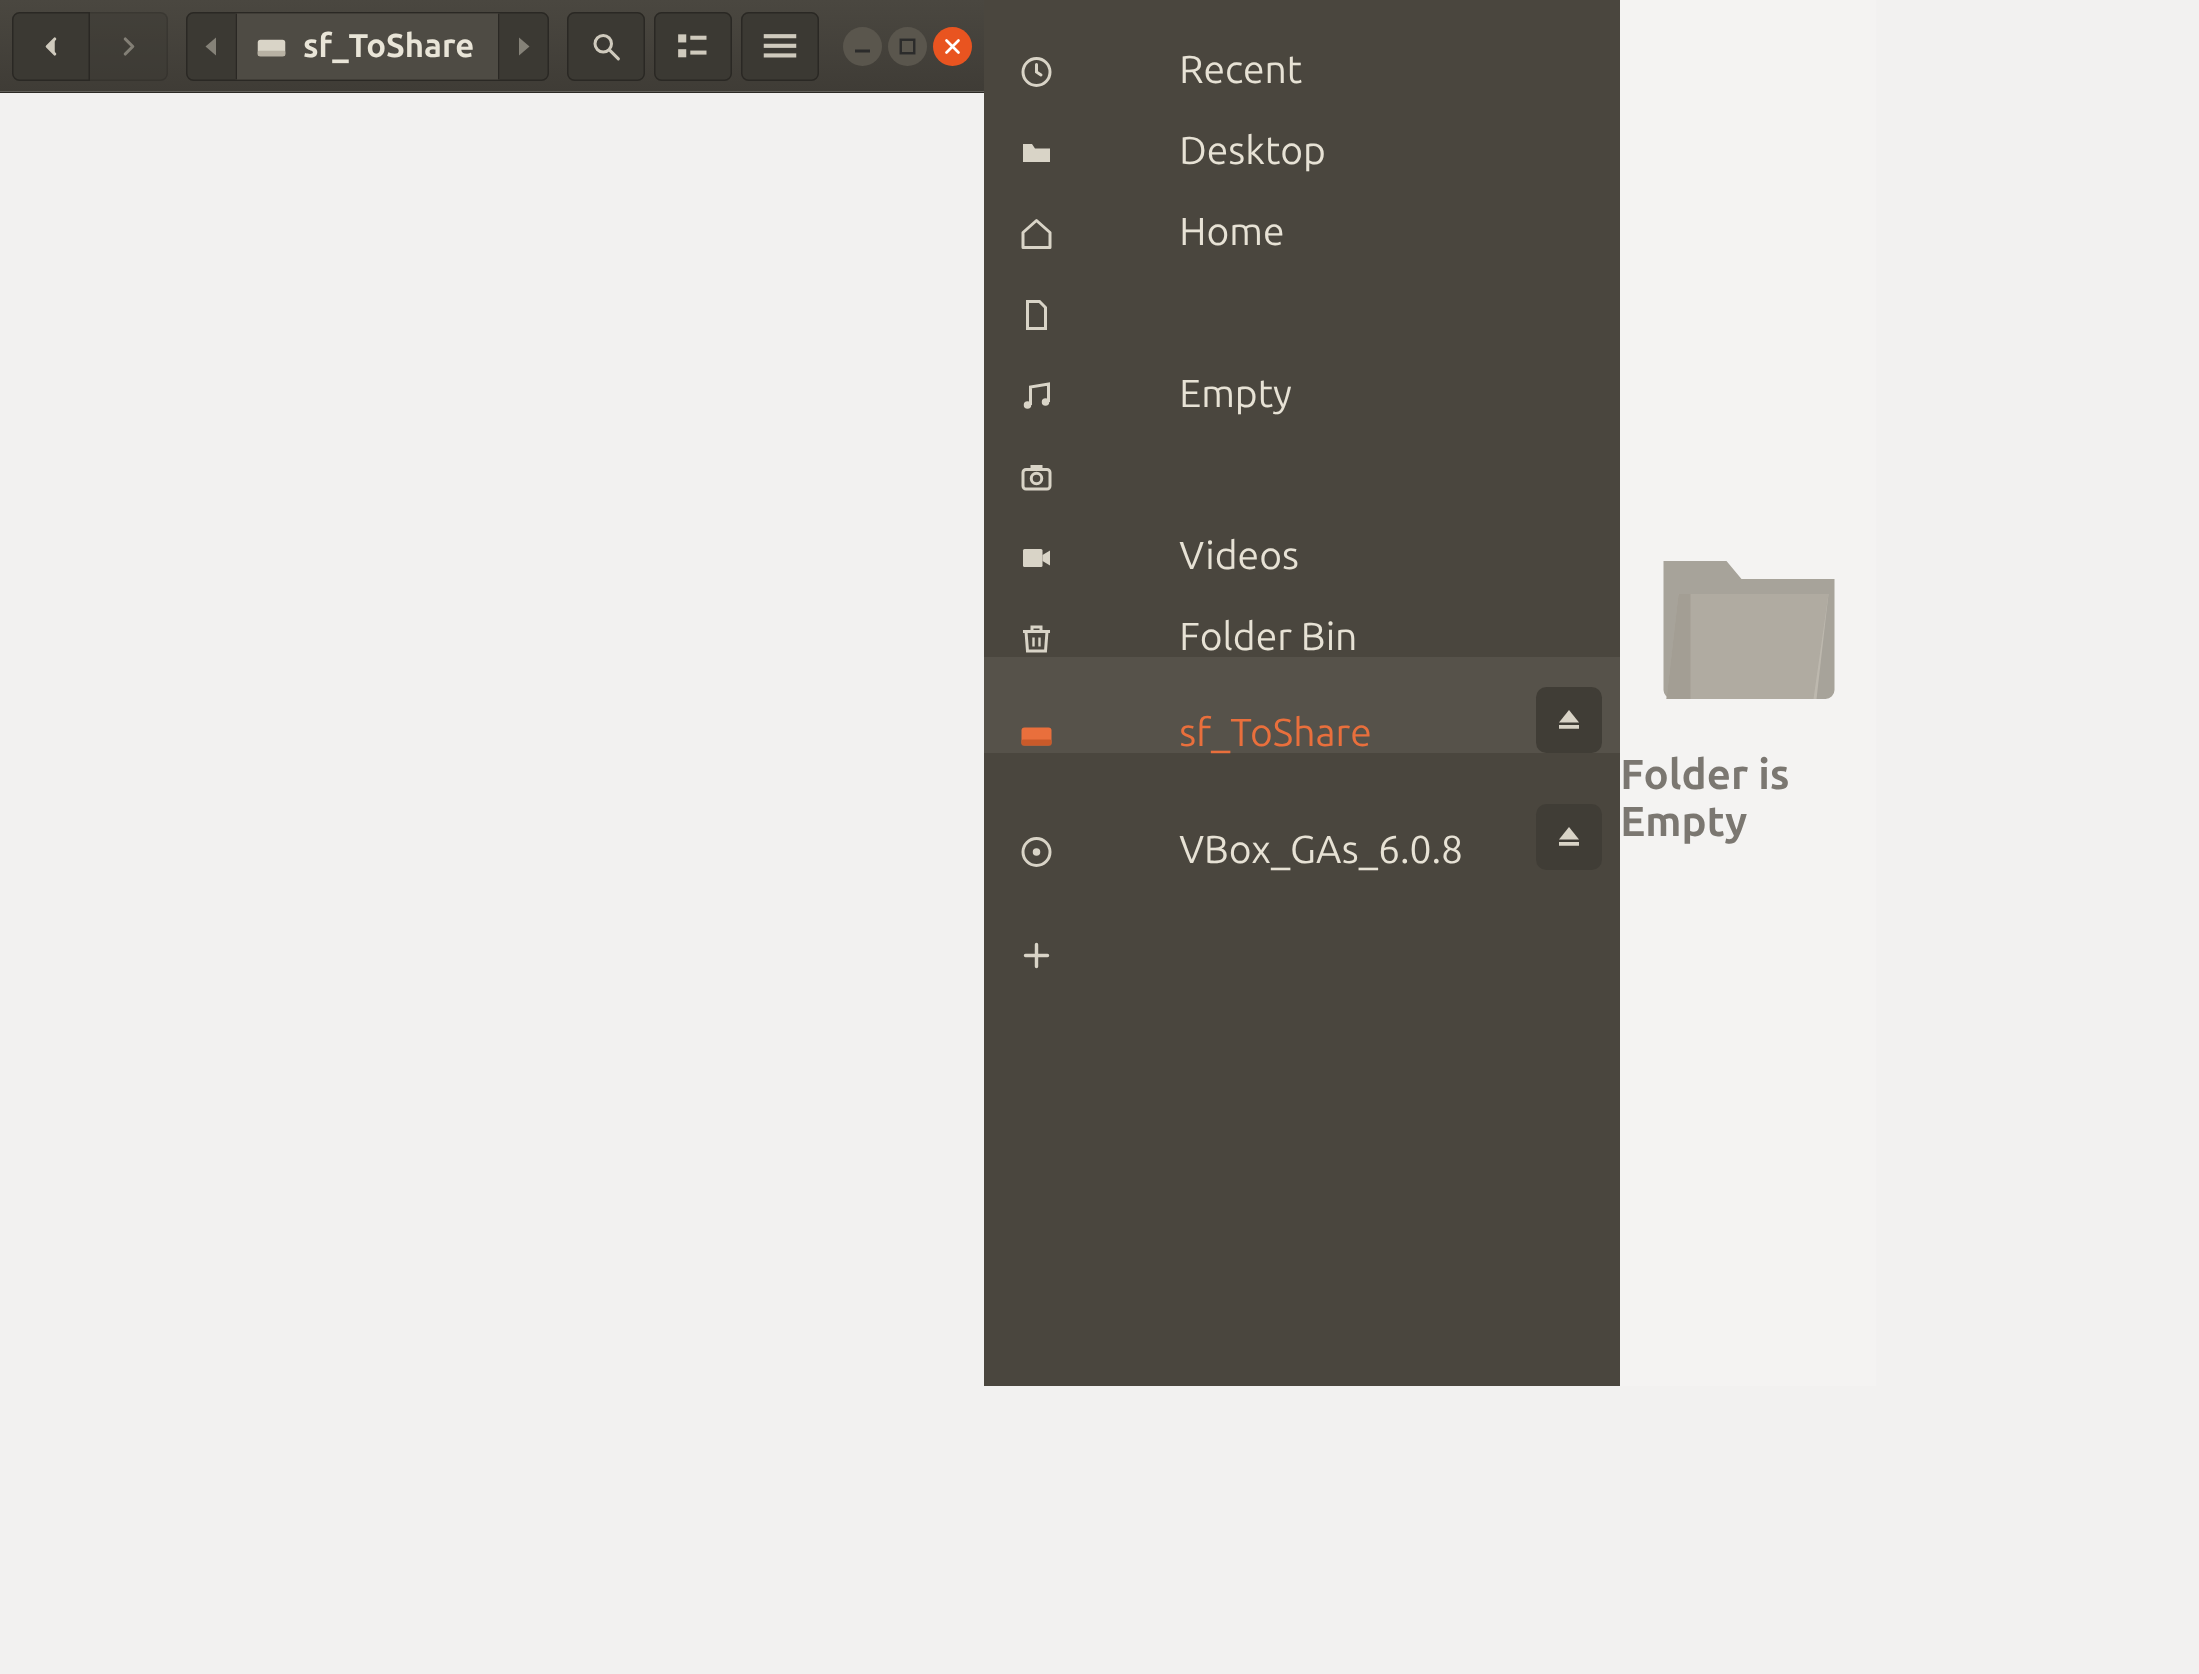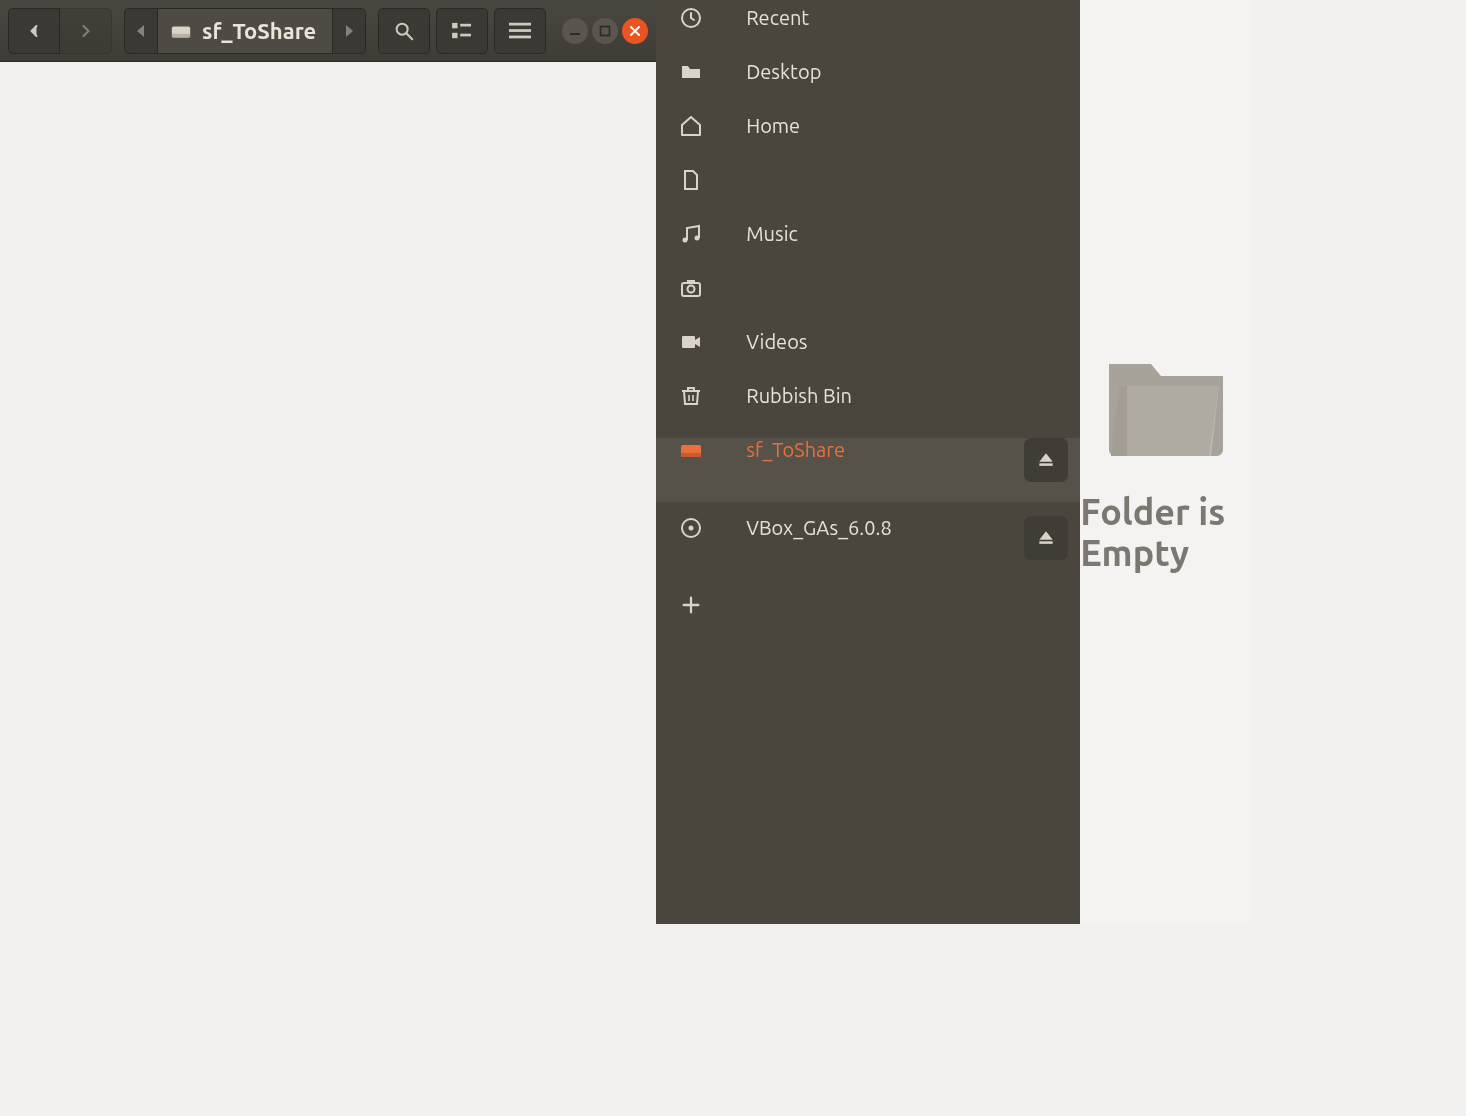--- a/index.html
+++ b/index.html
@@ -68,26 +68,27 @@
   .win-dot svg { width: 14px; height: 14px; }
   .win-dot.close { background: #e95420; color: #fff; }
   .body { flex: 1; display: flex; min-height: 0; }
   .sidebar {
     width: 424px;
     background: #4a463e;
     display: flex; flex-direction: column;
     padding-top: 6px;
   }
   .side-item {
-    display: flex; align-items: flex-start;
+    display: flex; align-items: flex-end;
     height: 54px;
     color: #e7e2d5;
-    font-size: 20px;
+    font-size: 26px;
     padding-left: 0;
     position: relative;
+    gap: 40px;
   }
   .side-item .icon {
     width: 70px; display: flex; align-items: center; justify-content: center;
     color: #d9d4c7;
   }
   .side-item .label { flex: 1; padding-left: 20px; }
   .side-item.selected { background: #56524a; }
   .side-item.selected .label { color: #e96f3c; }
   .side-item.selected .icon { color: #e96f3c; }
   .side-item.mount { height: 64px; }
@@ -100,21 +101,21 @@
   }
   .side-sep { height: 14px; }
   .content {
     flex: 1;
     background: #f4f3f2;
     display: flex; flex-direction: column;
     align-items: center; justify-content: center;
     color: #7a7772;
   }
   .empty-icon { margin-bottom: 24px; }
-  .empty-text { font-size: 36px; font-weight: 600; color: #7b7771; }
+  .empty-text { font-size: 28px; font-weight: 600; color: #7b7771; }
   svg { display: block; }
 </style>
 </head>
 <body>
 
 <div class="window">
 
   <div class="titlebar">
     <div class="nav-group">
       <div class="tb-btn">
@@ -235,21 +236,21 @@
 
 
       <div class="side-item">
         <span class="icon">
           <svg width="24" height="24" viewBox="0 0 24 24">
               <path d="M8 18V6l12-2v12" stroke="currentColor" stroke-width="2" fill="none"></path>
               <circle cx="6" cy="18" r="2.5" fill="currentColor"></circle>
               <circle cx="18" cy="16" r="2.5" fill="currentColor"></circle>
             </svg>
         </span>
-        <span class="label">Music</span>
+        <span class="label">Empty</span>
       </div>
 
       <div class="side-item">
         <span class="icon">
           <svg width="24" height="24" viewBox="0 0 24 24">
               <rect x="3" y="7" width="18" height="13" rx="2" fill="none" stroke="currentColor" stroke-width="2"></rect>
               <circle cx="12" cy="13" r="3.5" fill="none" stroke="currentColor" stroke-width="2"></circle>
               <rect x="8" y="4" width="8" height="3" fill="currentColor"></rect>
             </svg>
         </span>
@@ -266,21 +267,21 @@
       </div>
 
       <div class="side-item">
         <span class="icon">
           <svg width="24" height="24" viewBox="0 0 24 24">
               <path d="M5 7h14l-1 13H6z" fill="none" stroke="currentColor" stroke-width="2"></path>
               <path d="M3 7h18M9 7V4h6v3" stroke="currentColor" stroke-width="2" fill="none"></path>
               <path d="M10 11v6M14 11v6" stroke="currentColor" stroke-width="1.6"></path>
             </svg>
         </span>
-        <span class="label">Rubbish Bin</span>
+        <span class="label">Folder Bin</span>
       </div>
 
       <div class="side-item selected mount">
         <span class="icon">
           <svg width="24" height="24" viewBox="0 0 24 24">
               <rect x="2" y="7" width="20" height="12" rx="2" fill="currentColor"></rect>
               <rect x="2" y="15" width="20" height="4" rx="1" fill="#c95a2a"></rect>
             </svg>
         </span>
         <span class="label">sf_ToShare</span>

